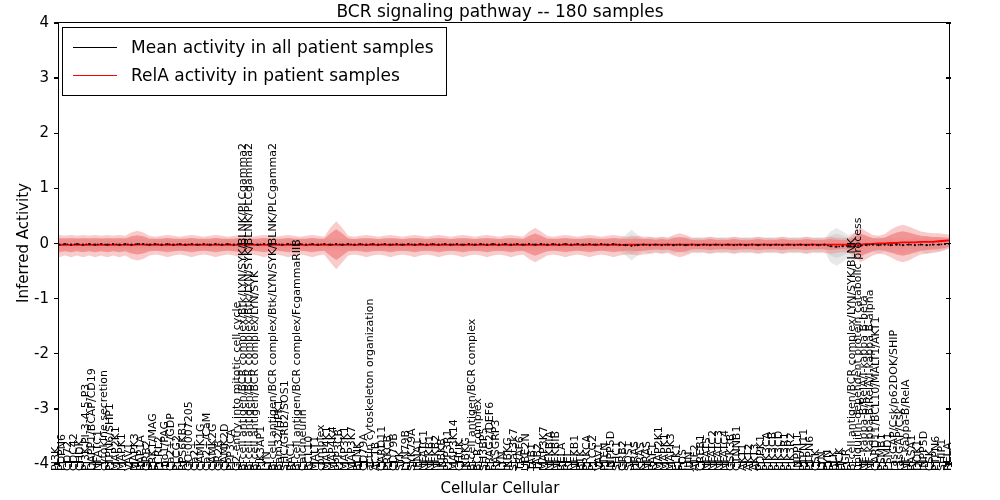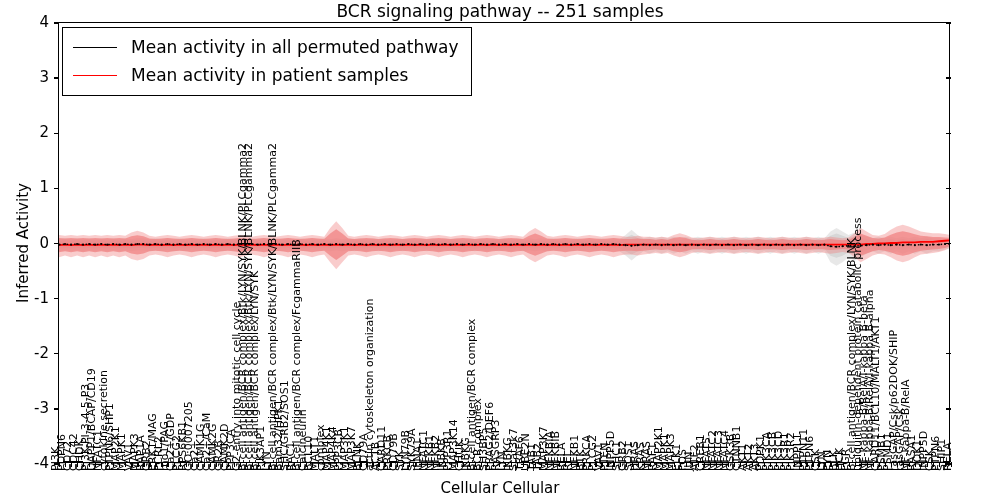--- a/index.html
+++ b/index.html
@@ -41,21 +41,21 @@
   .legrow{display:flex;align-items:center;height:28px;}
   .legline{width:44px;height:0;border-top:1.6px solid #000;margin-right:14px;}
   .legline.red{border-top-color:#ff0000;}
   .legtxt{font-size:17px;color:#000;white-space:nowrap;}
 </style>
 </head>
 <body>
 
 <div id="root">
 
-  <div class="title">BCR signaling pathway -- 251 samples</div>
+  <div class="title">BCR signaling pathway -- 180 samples</div>
 
   <div class="ylabel" id="ylabel" style="left: 14px; top: 242.5px; transform: rotate(-90deg) translate(-50%, 0px); transform-origin: left top;">Inferred Activity</div>
 
   <div id="yticks">
       <div class="ytick" style="left: 0px; width: 49px; text-align: right; top: 463px;">-4</div>
       <div class="ytick" style="left: 0px; width: 49px; text-align: right; top: 407.875px;">-3</div>
       <div class="ytick" style="left: 0px; width: 49px; text-align: right; top: 352.75px;">-2</div>
       <div class="ytick" style="left: 0px; width: 49px; text-align: right; top: 297.625px;">-1</div>
       <div class="ytick" style="left: 0px; width: 49px; text-align: right; top: 242.5px;">0</div>
       <div class="ytick" style="left: 0px; width: 49px; text-align: right; top: 187.375px;">1</div>
@@ -547,21 +547,21 @@
       <div class="xcat" style="left: 941.146px; top: 460px;">PTPN6</div>
       <div class="xcat" style="left: 947.173px; top: 460px;">SHIP1</div>
       <div class="xcat" style="left: 953.2px; top: 460px;">RELA</div>
     </div>
 
   <div class="xlabel">Cellular Cellular</div>
 
   <div class="legend">
     <div class="legrow">
       <span class="legline"></span>
-      <span class="legtxt">Mean activity in all permuted pathway</span>
+      <span class="legtxt">Mean activity in all patient samples</span>
     </div>
     <div class="legrow">
       <span class="legline red"></span>
-      <span class="legtxt">Mean activity in patient samples</span>
+      <span class="legtxt">RelA activity in patient samples</span>
     </div>
   </div>
 
 </div>
 
 </body></html>

